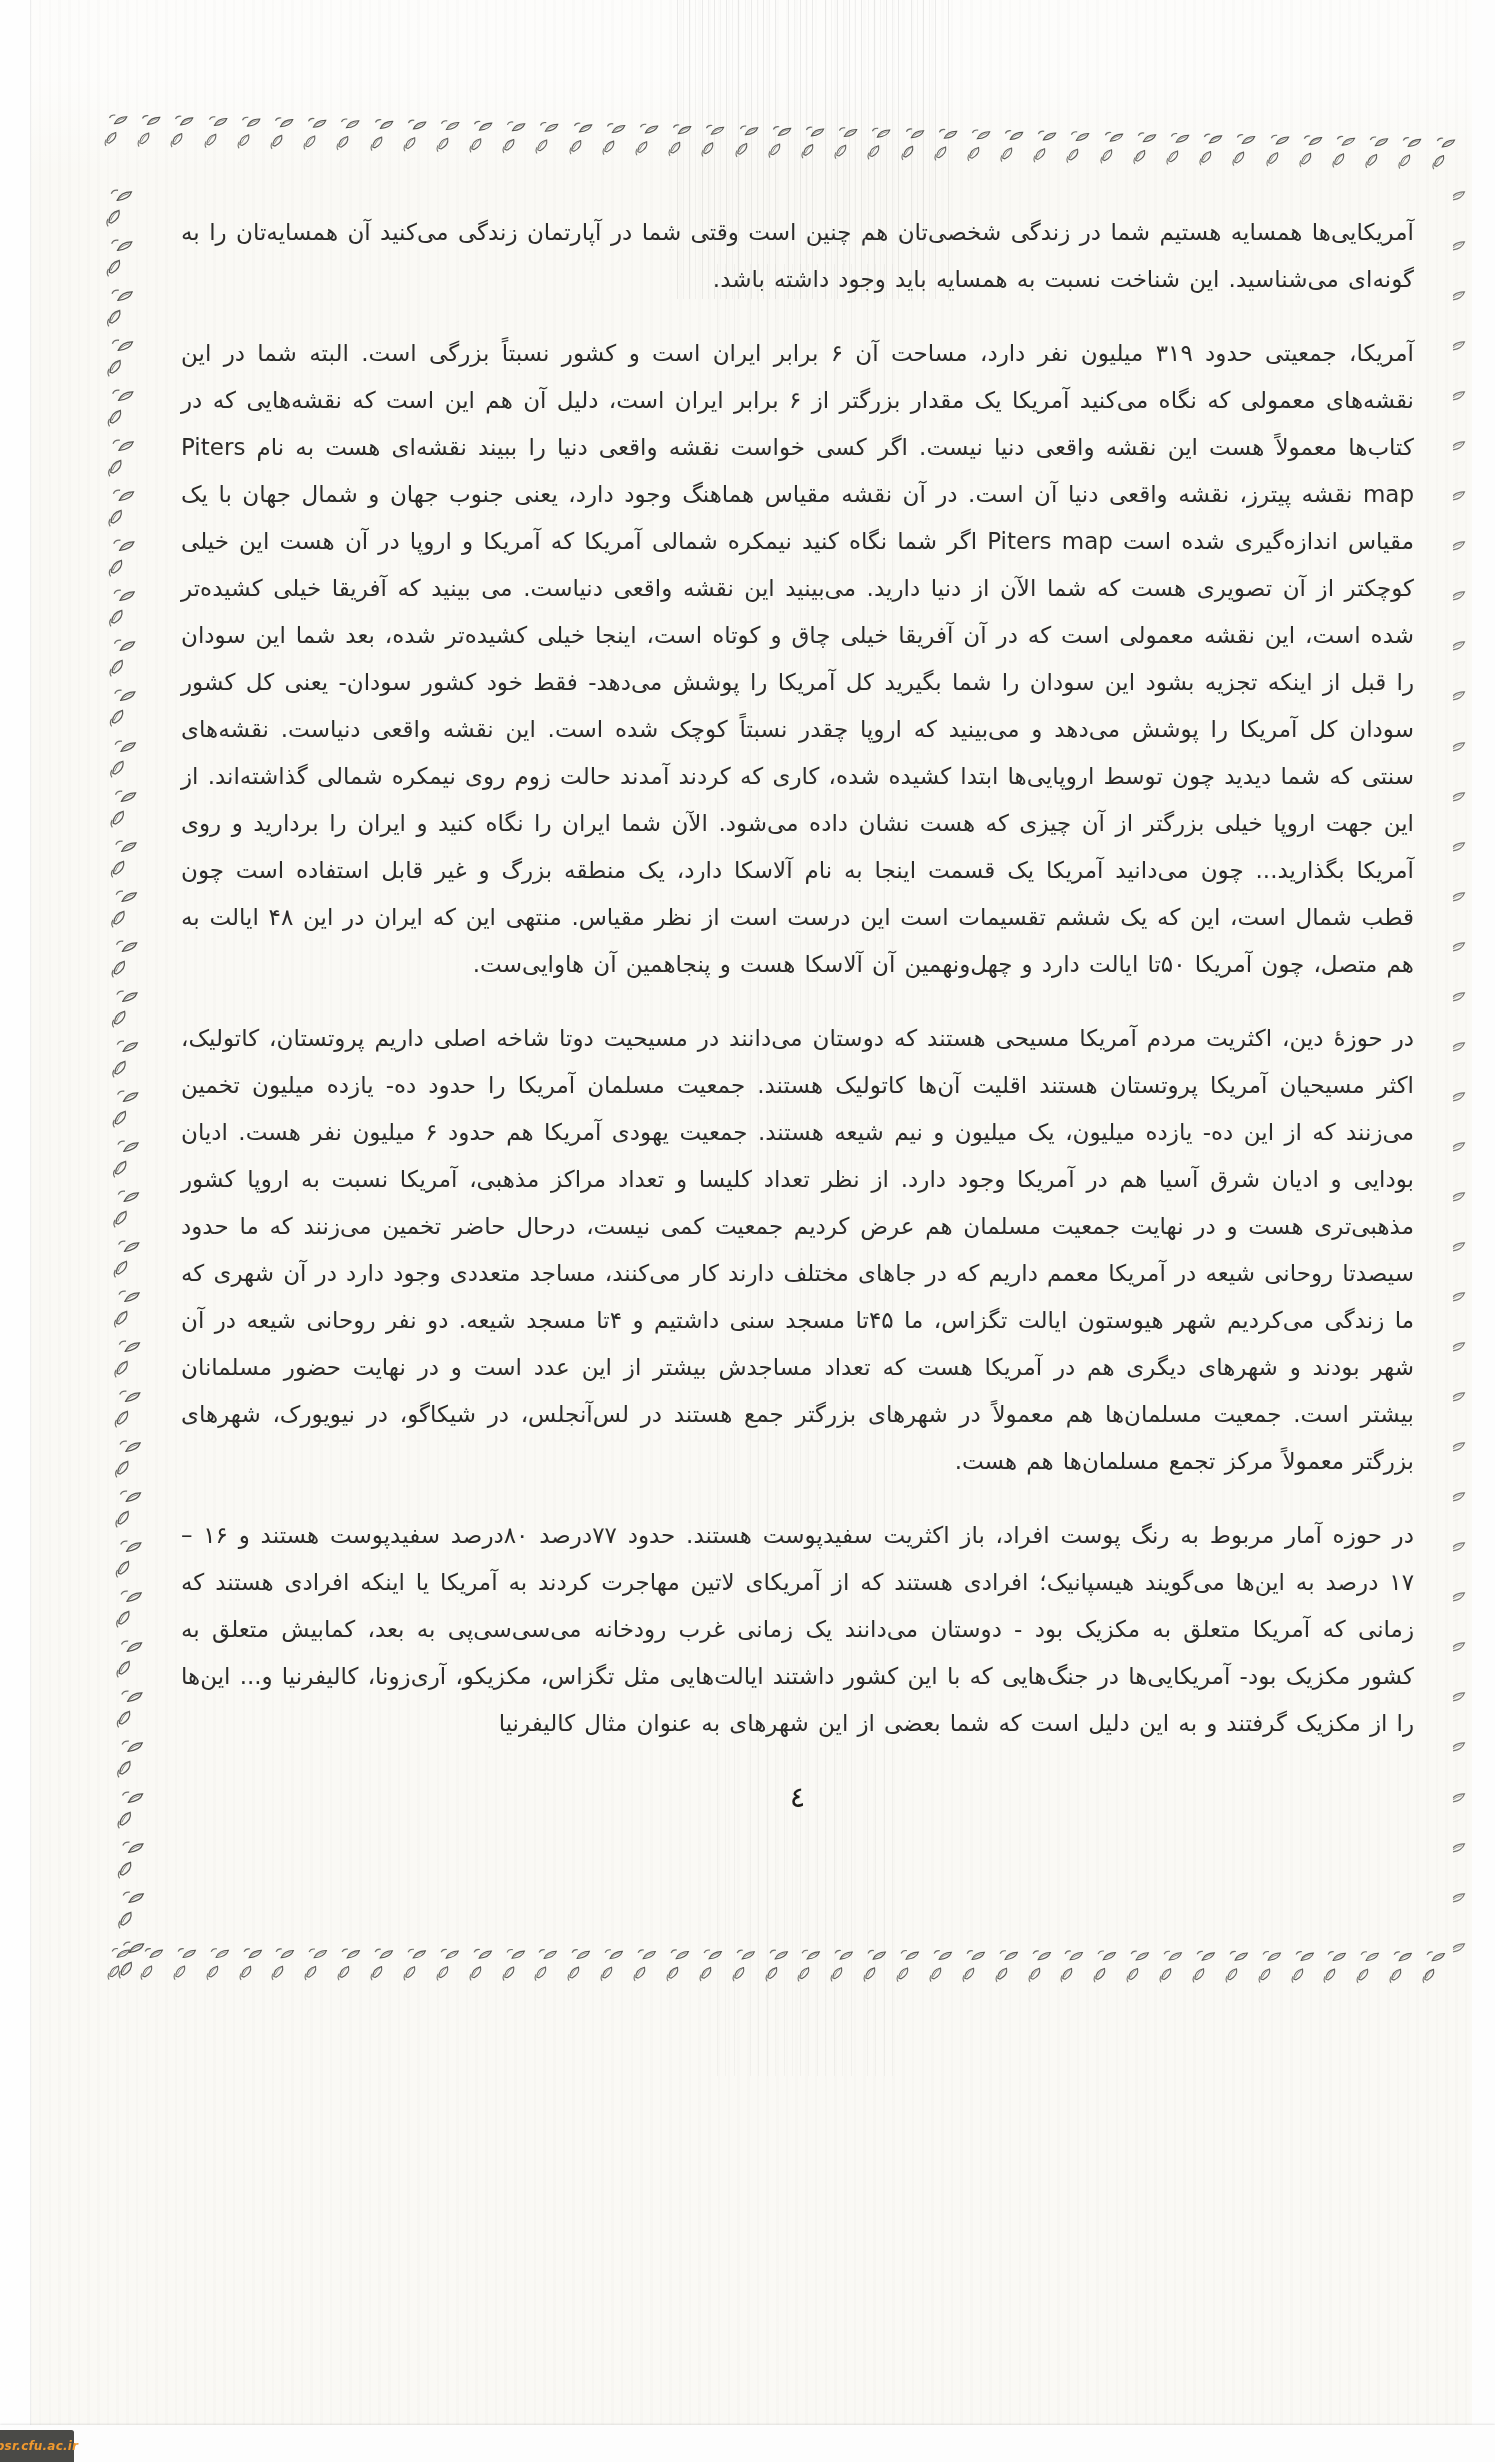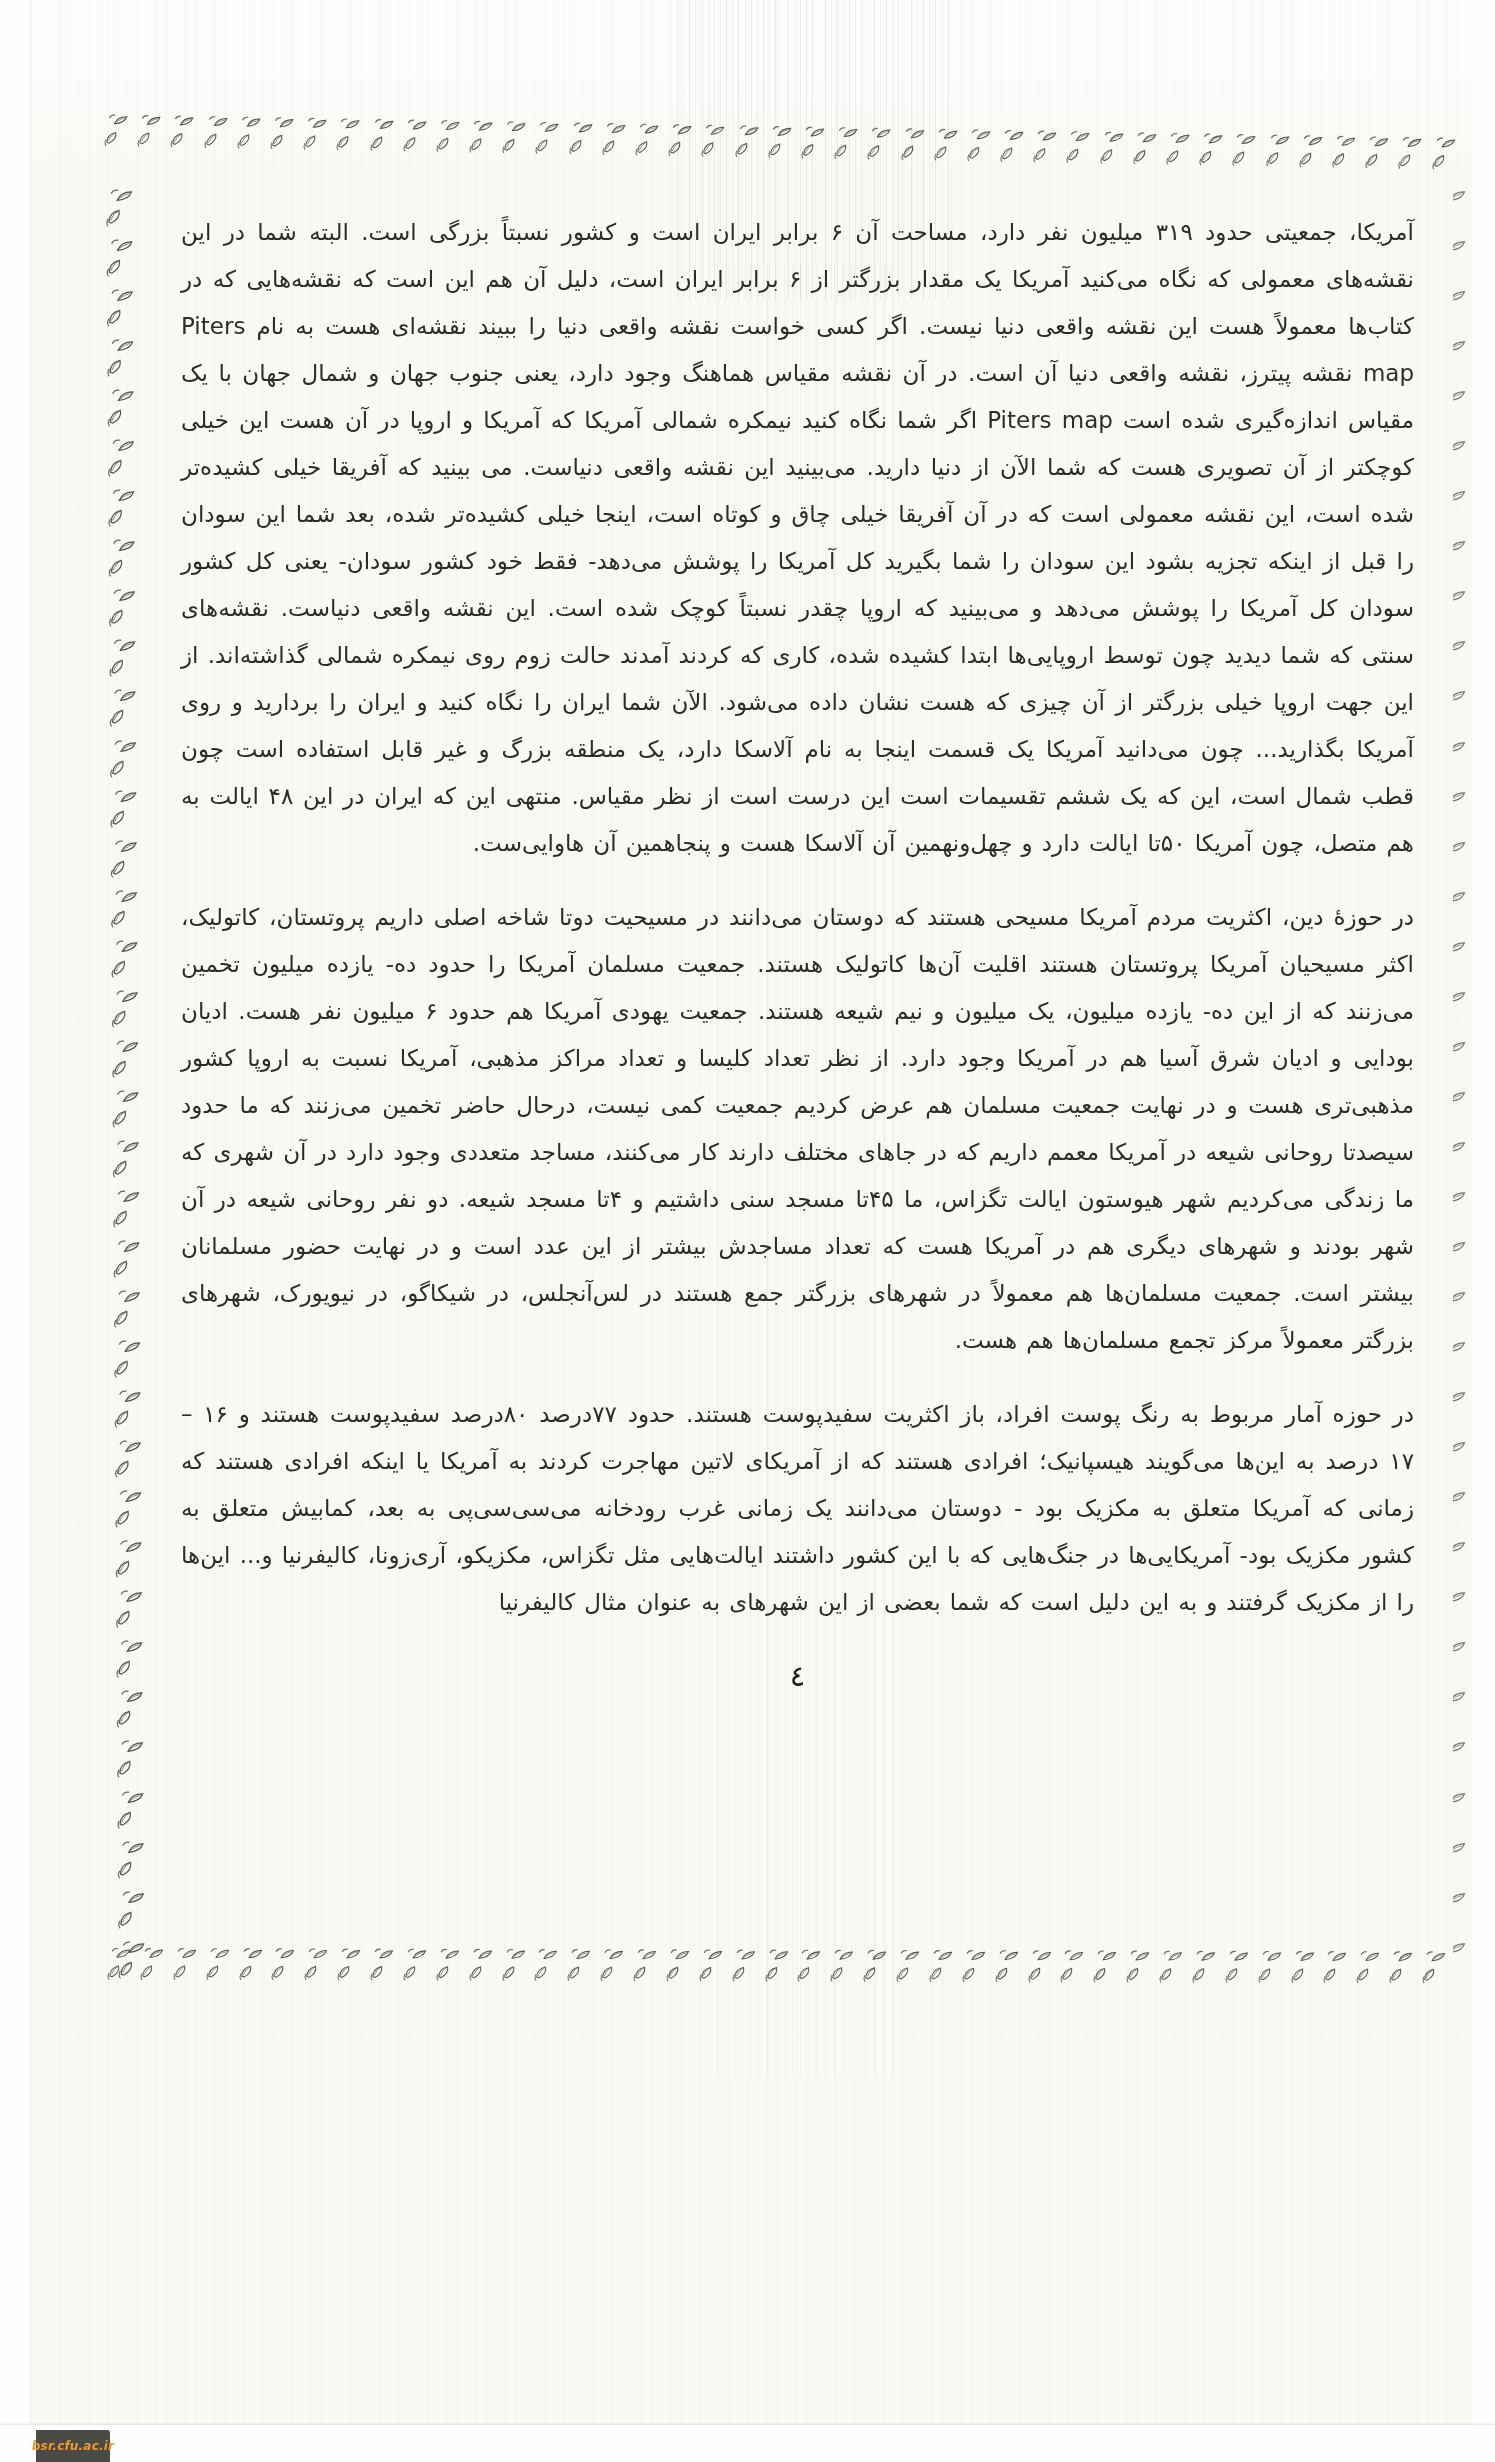--- a/index.html
+++ b/index.html
@@ -105,21 +105,20 @@
     font-size: 29px;
     color: #1f1e1c;
   }
   
   .watermark {
     position: absolute; left: 0; bottom: 0;
     width: 74px; height: 32px;
     background: var(--wm-bg, #4a4a47);
     display: flex; align-items: center; justify-content: center;
     border-radius: 0 2.6px 0 0;
-    margin-left: 36px;
   }
   .watermark span {
     color: var(--wm-fg, #f0992e);
     font-size: 12px;
     font-weight: bold;
     font-style: italic;
     letter-spacing: 0.2px;
     font-family: "DejaVu Sans", sans-serif;
   }
 </style>
@@ -1370,20 +1369,21 @@
         <path d="M7 9 q2 -5 8 -4" stroke="#6b6b68" stroke-width="1.6"></path>
         <path d="M14 17 q4 -10 17 -10 q-3 9 -17 10 z" stroke="#53524f" stroke-width="1.5"></path>
         <path d="M16 15 q6 -5 12 -6" stroke="#6b6b68" stroke-width="1"></path>
         <path d="M4 43 q0 -11 12 -14 q2 9 -9 15 z" stroke="#5c5b58" stroke-width="1.5"></path>
         <path d="M6 41 q3 -8 9 -11" stroke="#6b6b68" stroke-width="1"></path>
         <path d="M3 48 q-3 -4 0 -9" stroke="#6b6b68" stroke-width="1.4"></path>
       </svg>
     </div>
 
   <div class="doc" lang="fa" dir="rtl">
+    <p>آمریکایی‌ها همسایه هستیم شما در زندگی شخصی‌تان هم چنین است وقتی شما در آپارتمان زندگی می‌کنید آن همسایه‌تان را به گونه‌ای می‌شناسید. این شناخت نسبت به همسایه باید وجود داشته باشد.</p>
     <p>آمریکا، جمعیتی حدود ۳۱۹ میلیون نفر دارد، مساحت آن ۶ برابر ایران است و کشور نسبتاً بزرگی است. البته شما در این نقشه‌های معمولی که نگاه می‌کنید آمریکا یک مقدار بزرگتر از ۶ برابر ایران است، دلیل آن هم این است که نقشه‌هایی که در کتاب‌ها معمولاً هست این نقشه واقعی دنیا نیست. اگر کسی خواست نقشه واقعی دنیا را ببیند نقشه‌ای هست به نام Piters map نقشه پیترز، نقشه واقعی دنیا آن است. در آن نقشه مقیاس هماهنگ وجود دارد، یعنی جنوب جهان و شمال جهان با یک مقیاس اندازه‌گیری شده است Piters map اگر شما نگاه کنید نیمکره شمالی آمریکا که آمریکا و اروپا در آن هست این خیلی کوچکتر از آن تصویری هست که شما الآن از دنیا دارید. می‌بینید این نقشه واقعی دنیاست. می بینید که آفریقا خیلی کشیده‌تر شده است، این نقشه معمولی است که در آن آفریقا خیلی چاق و کوتاه است، اینجا خیلی کشیده‌تر شده، بعد شما این سودان را قبل از اینکه تجزیه بشود این سودان را شما بگیرید کل آمریکا را پوشش می‌دهد- فقط خود کشور سودان- یعنی کل کشور سودان کل آمریکا را پوشش می‌دهد و می‌بینید که اروپا چقدر نسبتاً کوچک شده است. این نقشه واقعی دنیاست. نقشه‌های سنتی که شما دیدید چون توسط اروپایی‌ها ابتدا کشیده شده، کاری که کردند آمدند حالت زوم روی نیمکره شمالی گذاشته‌اند. از این جهت اروپا خیلی بزرگتر از آن چیزی که هست نشان داده می‌شود. الآن شما ایران را نگاه کنید و ایران را بردارید و روی آمریکا بگذارید... چون می‌دانید آمریکا یک قسمت اینجا به نام آلاسکا دارد، یک منطقه بزرگ و غیر قابل استفاده است چون قطب شمال است، این که یک ششم تقسیمات است این درست است از نظر مقیاس. منتهی این که ایران در این ۴۸ ایالت به هم متصل، چون آمریکا ۵۰تا ایالت دارد و چهل‌ونهمین آن آلاسکا هست و پنجاهمین آن هاوایی‌ست.</p>
     <p>در حوزهٔ دین، اکثریت مردم آمریکا مسیحی هستند که دوستان می‌دانند در مسیحیت دوتا شاخه اصلی داریم پروتستان، کاتولیک، اکثر مسیحیان آمریکا پروتستان هستند اقلیت آن‌ها کاتولیک هستند. جمعیت مسلمان آمریکا را حدود ده- یازده میلیون تخمین می‌زنند که از این ده- یازده میلیون، یک میلیون و نیم شیعه هستند. جمعیت یهودی آمریکا هم حدود ۶ میلیون نفر هست. ادیان بودایی و ادیان شرق آسیا هم در آمریکا وجود دارد. از نظر تعداد کلیسا و تعداد مراکز مذهبی، آمریکا نسبت به اروپا کشور مذهبی‌تری هست و در نهایت جمعیت مسلمان هم عرض کردیم جمعیت کمی نیست، درحال حاضر تخمین می‌زنند که ما حدود سیصدتا روحانی شیعه در آمریکا معمم داریم که در جاهای مختلف دارند کار می‌کنند، مساجد متعددی وجود دارد در آن شهری که ما زندگی می‌کردیم شهر هیوستون ایالت تگزاس، ما ۴۵تا مسجد سنی داشتیم و ۴تا مسجد شیعه. دو نفر روحانی شیعه در آن شهر بودند و شهرهای دیگری هم در آمریکا هست که تعداد مساجدش بیشتر از این عدد است و در نهایت حضور مسلمانان بیشتر است. جمعیت مسلمان‌ها هم معمولاً در شهرهای بزرگتر جمع هستند در لس‌آنجلس، در شیکاگو، در نیویورک، شهرهای بزرگتر معمولاً مرکز تجمع مسلمان‌ها هم هست.</p>
     <p>در حوزه آمار مربوط به رنگ پوست افراد، باز اکثریت سفیدپوست هستند. حدود ۷۷درصد ۸۰درصد سفیدپوست هستند و ۱۶ – ۱۷ درصد به این‌ها می‌گویند هیسپانیک؛ افرادی هستند که از آمریکای لاتین مهاجرت کردند به آمریکا یا اینکه افرادی هستند که زمانی که آمریکا متعلق به مکزیک بود - دوستان می‌دانند یک زمانی غرب رودخانه می‌سی‌سی‌پی به بعد، کمابیش متعلق به کشور مکزیک بود- آمریکایی‌ها در جنگ‌هایی که با این کشور داشتند ایالت‌هایی مثل تگزاس، مکزیکو، آری‌زونا، کالیفرنیا و... این‌ها را از مکزیک گرفتند و به این دلیل است که شما بعضی از این شهرهای به عنوان مثال کالیفرنیا</p>
     <div class="page-number">٤</div>
   </div>
 
   <div class="watermark">
     <span>bsr.cfu.ac.ir</span>
   </div>
 

